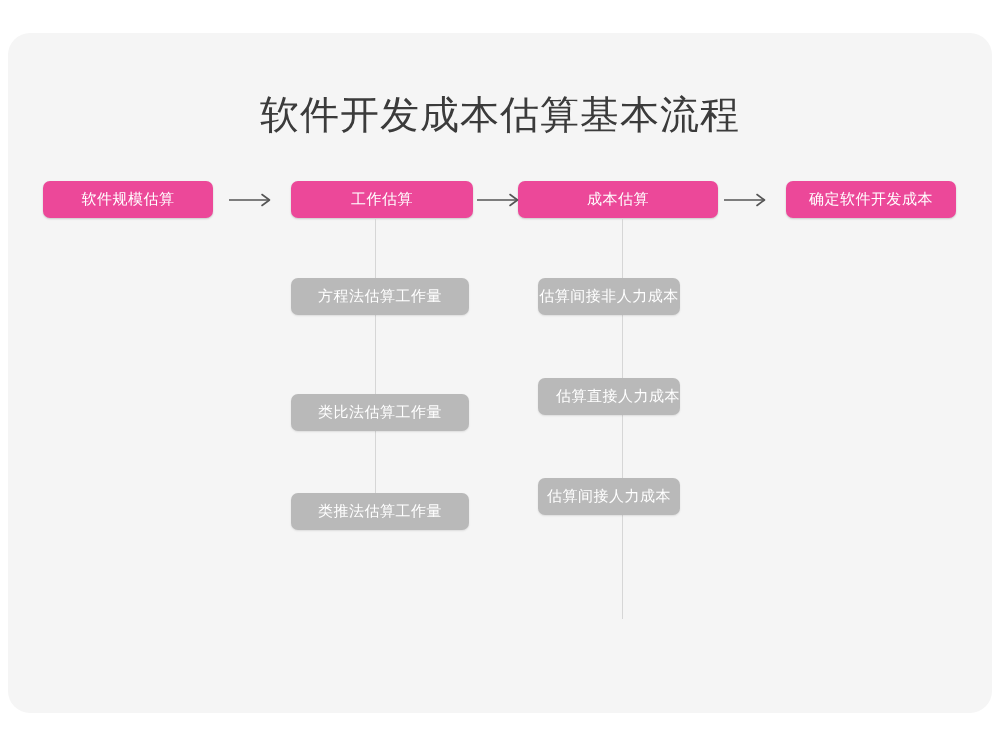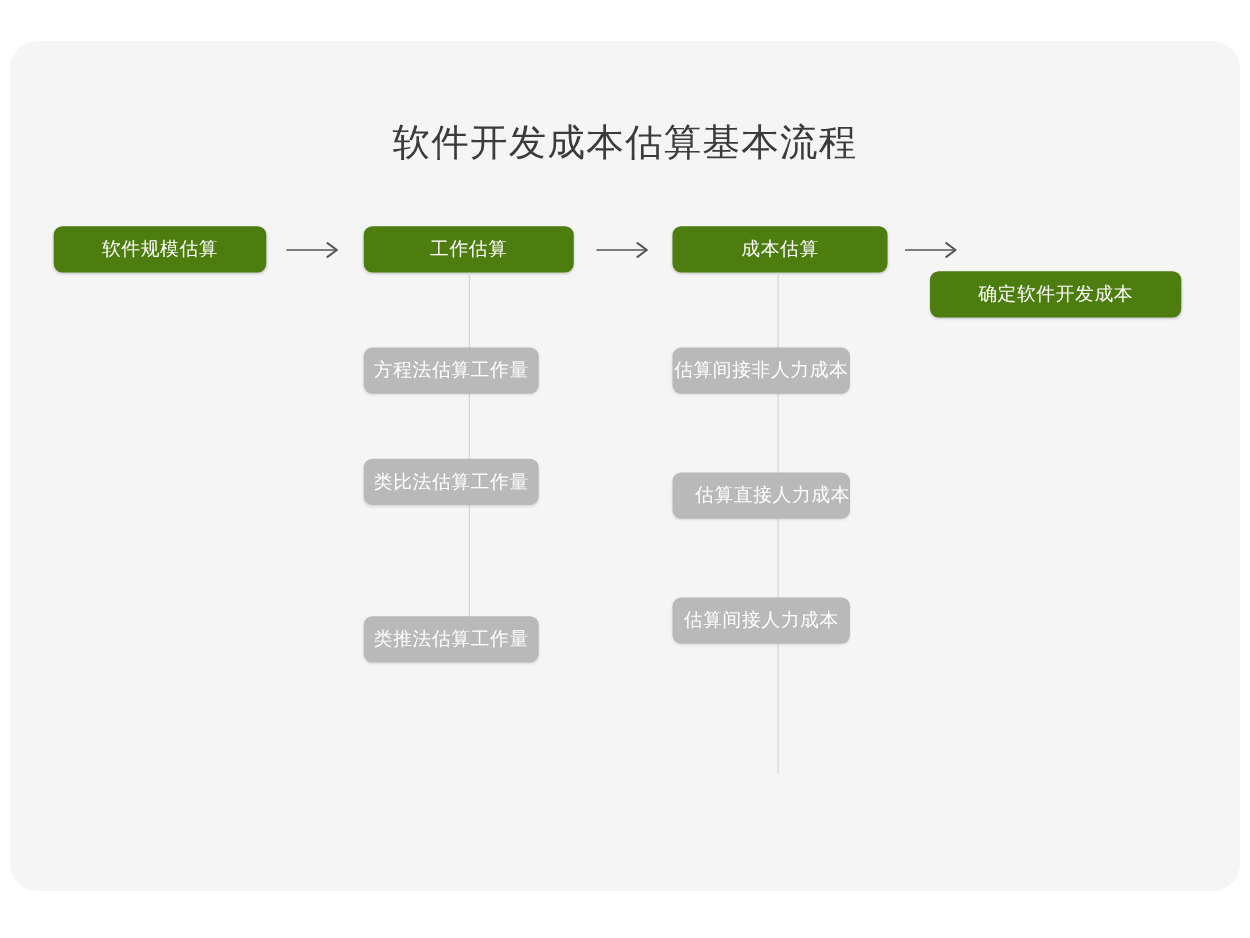--- a/index.html
+++ b/index.html
@@ -25,21 +25,21 @@
     border-radius: 22px;
   }
 
   
   #diagram-title {
     position: absolute;
     left: 0;
     top: 63px;
     width: 984px;
     text-align: center;
-    font-size: 30px;
+    font-size: 39px;
     line-height: 38px;
     color: #3b3b3b;
     letter-spacing: 1px;
     font-weight: 400;
     white-space: nowrap;
   }
 
   
   .node {
     position: absolute;
@@ -49,34 +49,34 @@
     display: flex;
     align-items: center;
     justify-content: center;
     color: #ffffff;
     font-size: 15px;
     letter-spacing: 0.5px;
     white-space: nowrap;
     user-select: none;
   }
   .node.primary {
-    background: #4d7c0f;
+    background: #ec4899;
     box-shadow: 0 1px 2px rgba(0,0,0,0.18);
     text-align: center;
   }
   .node.secondary {
     background: #b9b9b9;
     box-shadow: 0 1px 2px rgba(0,0,0,0.10);
   }
 
   
   .stage-1 { left: 35px;  width: 170px; top: 148px; }
-  .stage-2 { left: 283px; width: 168px; top: 148px; }
-  .stage-3 { left: 530px; width: 172px; top: 148px; }
-  .stage-4 { left: 736px; width: 201px; top: 148px; margin-top: 36px; }
+  .stage-2 { left: 283px; width: 182px; top: 148px; }
+  .stage-3 { left: 510px; width: 200px; top: 148px; }
+  .stage-4 { left: 778px; width: 170px; top: 148px; }
 
   
   .arrow {
     position: absolute;
     top: 160px;
     width: 46px;
     height: 14px;
   }
   .arrow-1 { left: 221px; }
   .arrow-2 { left: 469px; }
@@ -86,25 +86,25 @@
   
   .spine {
     position: absolute;
     width: 1px;
     background: #d6d6d6;
   }
   .spine-left  { left: 367px; top: 185px; height: 297px; }
   .spine-right { left: 614px; top: 185px; height: 401px; }
 
   
-  .sub-left  { left: 283px; width: 140px; }
+  .sub-left  { left: 283px; width: 178px; }
   .sub-right { left: 530px; width: 142px; }
 
   .sub-l-1 { top: 245px; }
-  .sub-l-2 { top: 334px; font-family: Liberation Serif, serif; }
+  .sub-l-2 { top: 361px; font-family: Liberation Serif, serif; }
   .sub-l-3 { top: 445px; margin-top: 15px; }
 
   .sub-r-1 { top: 245px; }
   .sub-r-2 { top: 345px; justify-content: flex-end; }
   .sub-r-3 { top: 445px; }
   .sub-r-4 { top: 548px; }
 </style>
 </head>
 <body>
 

